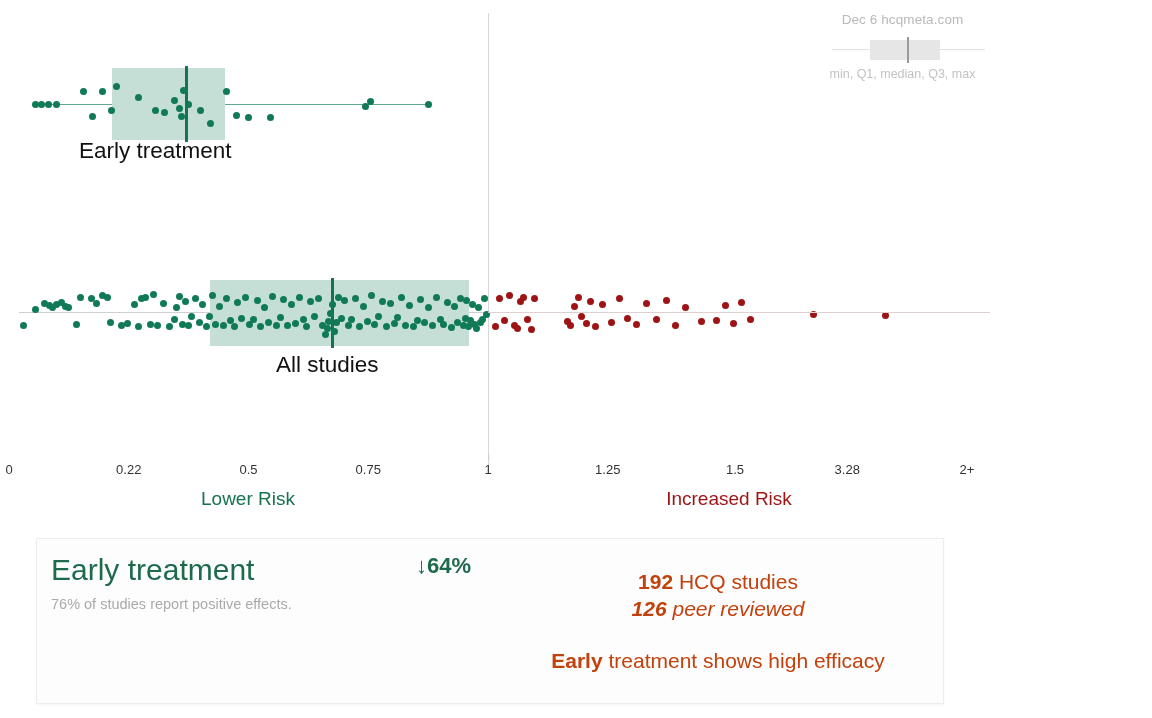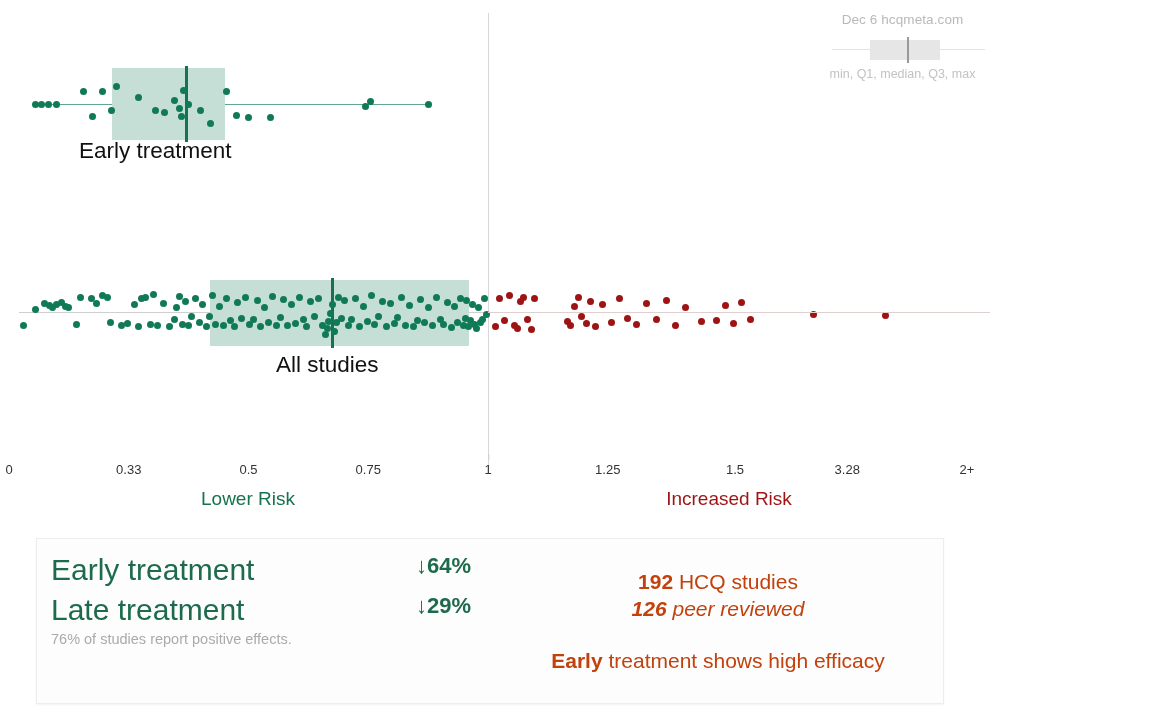--- a/index.html
+++ b/index.html
@@ -278,21 +278,21 @@
         <div class="dot r" style="left: 810.22px; top: 34.9px;"></div>
         <div class="dot r" style="left: 882.07px; top: 36.1px;"></div>
         <div class="row-axis" style="top: 36px; left: 488px; width: 502px; background: rgb(224, 207, 207);"></div>
       </div>
     <div class="row-label" id="label-all" style="left:276px;top:352px;">All studies</div>
 
     <div class="xaxis" id="xaxis">
       <div class="risk-label risk-lower" style="left:248px;">Lower Risk</div>
       <div class="risk-label risk-higher" style="left:729px;">Increased Risk</div>
     <div class="tick" style="left: 9px;">0</div>
-        <div class="tick" style="left: 128.75px;">0.33</div>
+        <div class="tick" style="left: 128.75px;">0.22</div>
         <div class="tick" style="left: 248.5px;">0.5</div>
         <div class="tick" style="left: 368.25px;">0.75</div>
         <div class="tick" style="left: 488px;">1<div class="tick-mark"></div></div>
         <div class="tick" style="left: 607.75px;">1.25</div>
         <div class="tick" style="left: 735px;">1.5</div>
         <div class="tick" style="left: 847.25px;">3.28</div>
         <div class="tick" style="left: 967px;">2+</div>
       </div>
   </div>
 
@@ -300,24 +300,20 @@
     <div class="summary-left">
 
       <div class="sum-block">
         <div class="sum-row">
           <div class="sum-title">Early treatment</div>
           <div class="sum-pct" style="top:0;">↓64%</div>
         </div>
       </div>
 
       <div class="sum-block second">
-        <div class="sum-row">
-          <div class="sum-title">Late treatment</div>
-          <div class="sum-pct" style="top:0;">↓29%</div>
-        </div>
         <div class="sum-note">76% of studies report positive effects.</div>
       </div>
 
     </div>
 
     <div class="summary-right">
       <div class="stat-line stat-1">
         <b>192</b><span> HCQ studies</span>
       </div>
       <div class="stat-line stat-2">

